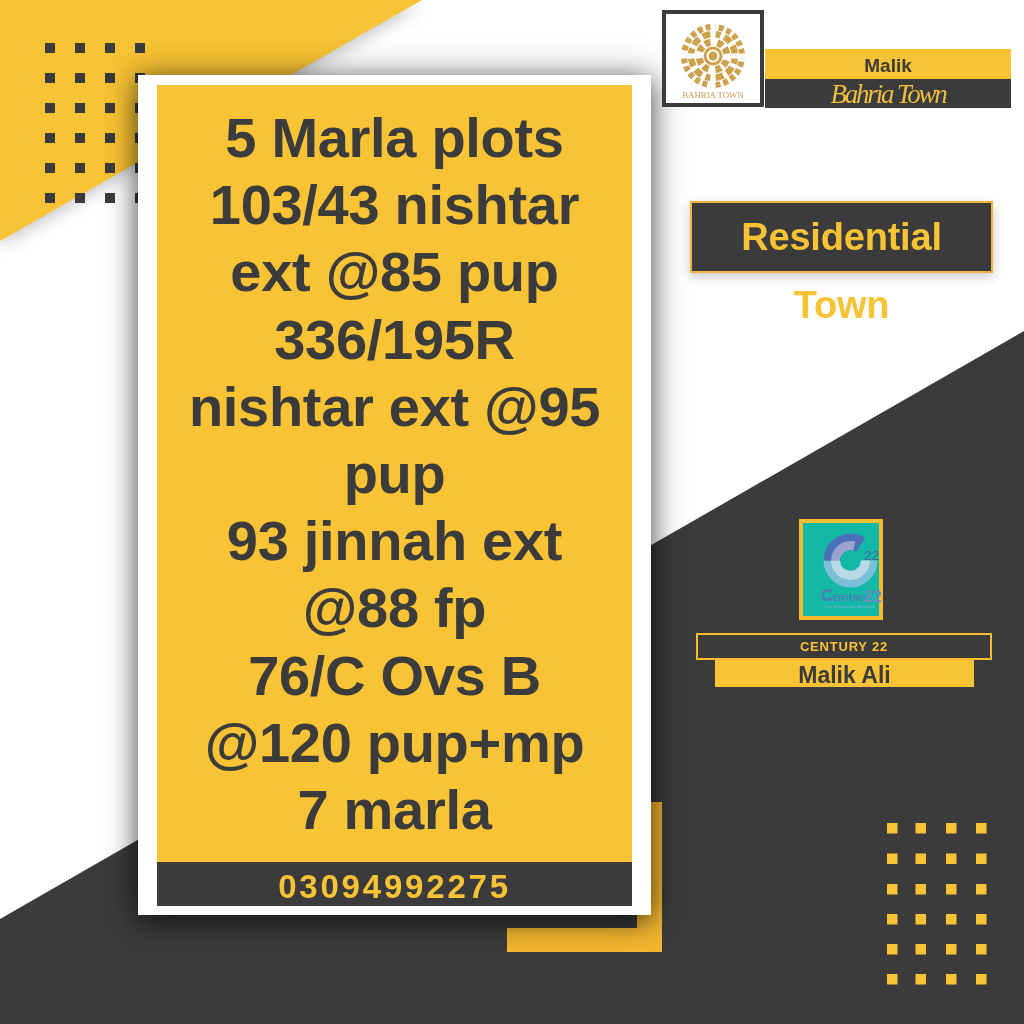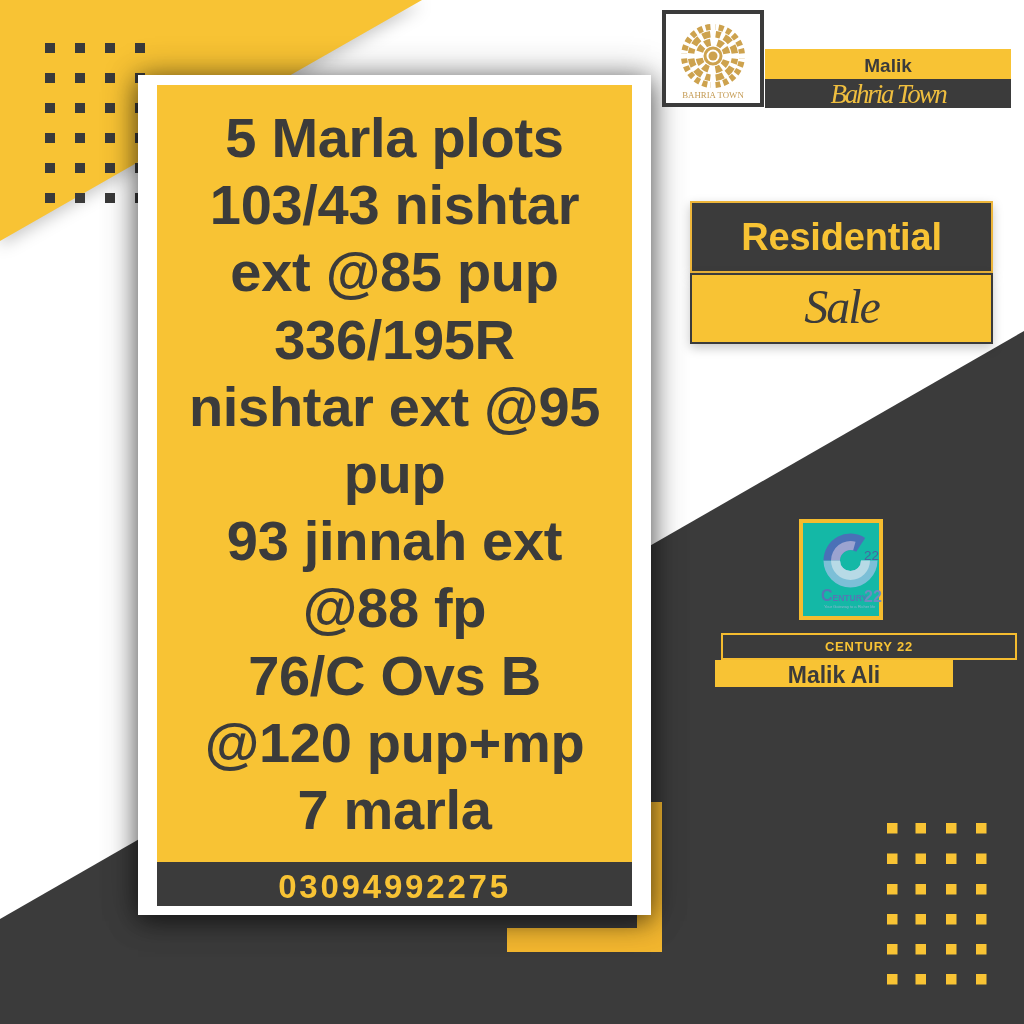--- a/index.html
+++ b/index.html
@@ -47,22 +47,22 @@
         border:2px solid #EDB53A;box-sizing:border-box;color:#F8C334;font-weight:bold;
         font-size:38px;line-height:68px;text-align:center;letter-spacing:-0.2px;}
   #salebox{left:690px;top:273px;width:303px;height:71px;background:#F8C334;box-shadow:0 4px 10px rgba(0,0,0,.22);
         border:2px solid #3B3B3B;box-sizing:border-box;color:#3B3B3B;
         font-family:"Liberation Serif",serif;font-style:italic;font-size:48px;line-height:64px;text-align:center;letter-spacing:-2px;}
 
   
   #c22box{left:799px;top:519px;width:84px;height:101px;background:#14b8a6;border:4px solid #F5BC2F;box-sizing:border-box;}
   #c22bar{left:696px;top:633px;width:296px;height:27px;background:#3B3B3B;border:2px solid #F5BC2F;
         box-sizing:border-box;color:#F8C334;font-weight:bold;font-size:13px;line-height:24px;
-        text-align:center;letter-spacing:0.8px;margin-left:25px;}
-  #malikbar{left:715px;top:660px;width:238px;height:27px;background:#F8C334;
+        text-align:center;letter-spacing:0.8px;}
+  #malikbar{left:715px;top:660px;width:259px;height:27px;background:#F8C334;
         color:#3B3B3B;font-weight:bold;font-size:23px;line-height:30px;text-align:center;}
 
   
   #bpbox{left:6px;top:918px;width:100px;height:101px;background:linear-gradient(150deg,#7d909d 0%,#90a4b0 55%,#a5b9c2 100%);}
   #bpname{position:absolute;left:0;top:81px;width:100px;text-align:center;color:#fff;
         font-weight:bold;font-size:12.5px;}
   #site{left:110px;top:979px;color:#fff;font-size:35px;letter-spacing:0.2px;font-weight:normal;}
 </style>
 </head>
 <body>
@@ -168,21 +168,20 @@
         </g>
         <circle cx="47" cy="42" r="4.5" fill="#CDA24E"></circle>
     </svg>
     <div id="btname">BAHRIA TOWN</div>
   </div>
 
   <div class="abs" id="lahore">Malik</div>
   <div class="abs" id="btbar">Bahria Town</div>
 
   <div class="abs" id="resbox">Residential Town</div>
-  <div class="abs" id="salebox">Sale</div>
 
   <div class="abs" id="c22box">
     <svg width="93" height="93" style="position:absolute;left:0;top:0" viewBox="0 0 93 93">
       <g transform="translate(47.5,37.5)">
         <path d="M -27 0 A 27 27 0 0 0 27 0 L 10.5 0 A 10.5 10.5 0 0 1 -10.5 0 Z" fill="#7CBFD7"></path>
         <path d="M 14.7 -22.6 A 27 27 0 0 0 -27 0 L -10.5 0 A 10.5 10.5 0 0 1 5.7 -8.8 Z" fill="#4A70B7"></path>
         <path d="M -19.5 0 A 19.5 19.5 0 0 1 5.05 -18.83 L 2.7 -10.14 A 10.5 10.5 0 0 0 -10.5 0 Z" fill="#9BA3D0"></path>
         <path d="M -19.5 0 A 19.5 19.5 0 0 0 19.5 0 L 10.5 0 A 10.5 10.5 0 0 1 -10.5 0 Z" fill="#B7DAE6"></path>
       </g>
       <text x="61" y="36.5" font-size="13.5" fill="#46659F" font-family="Liberation Sans">22</text>

